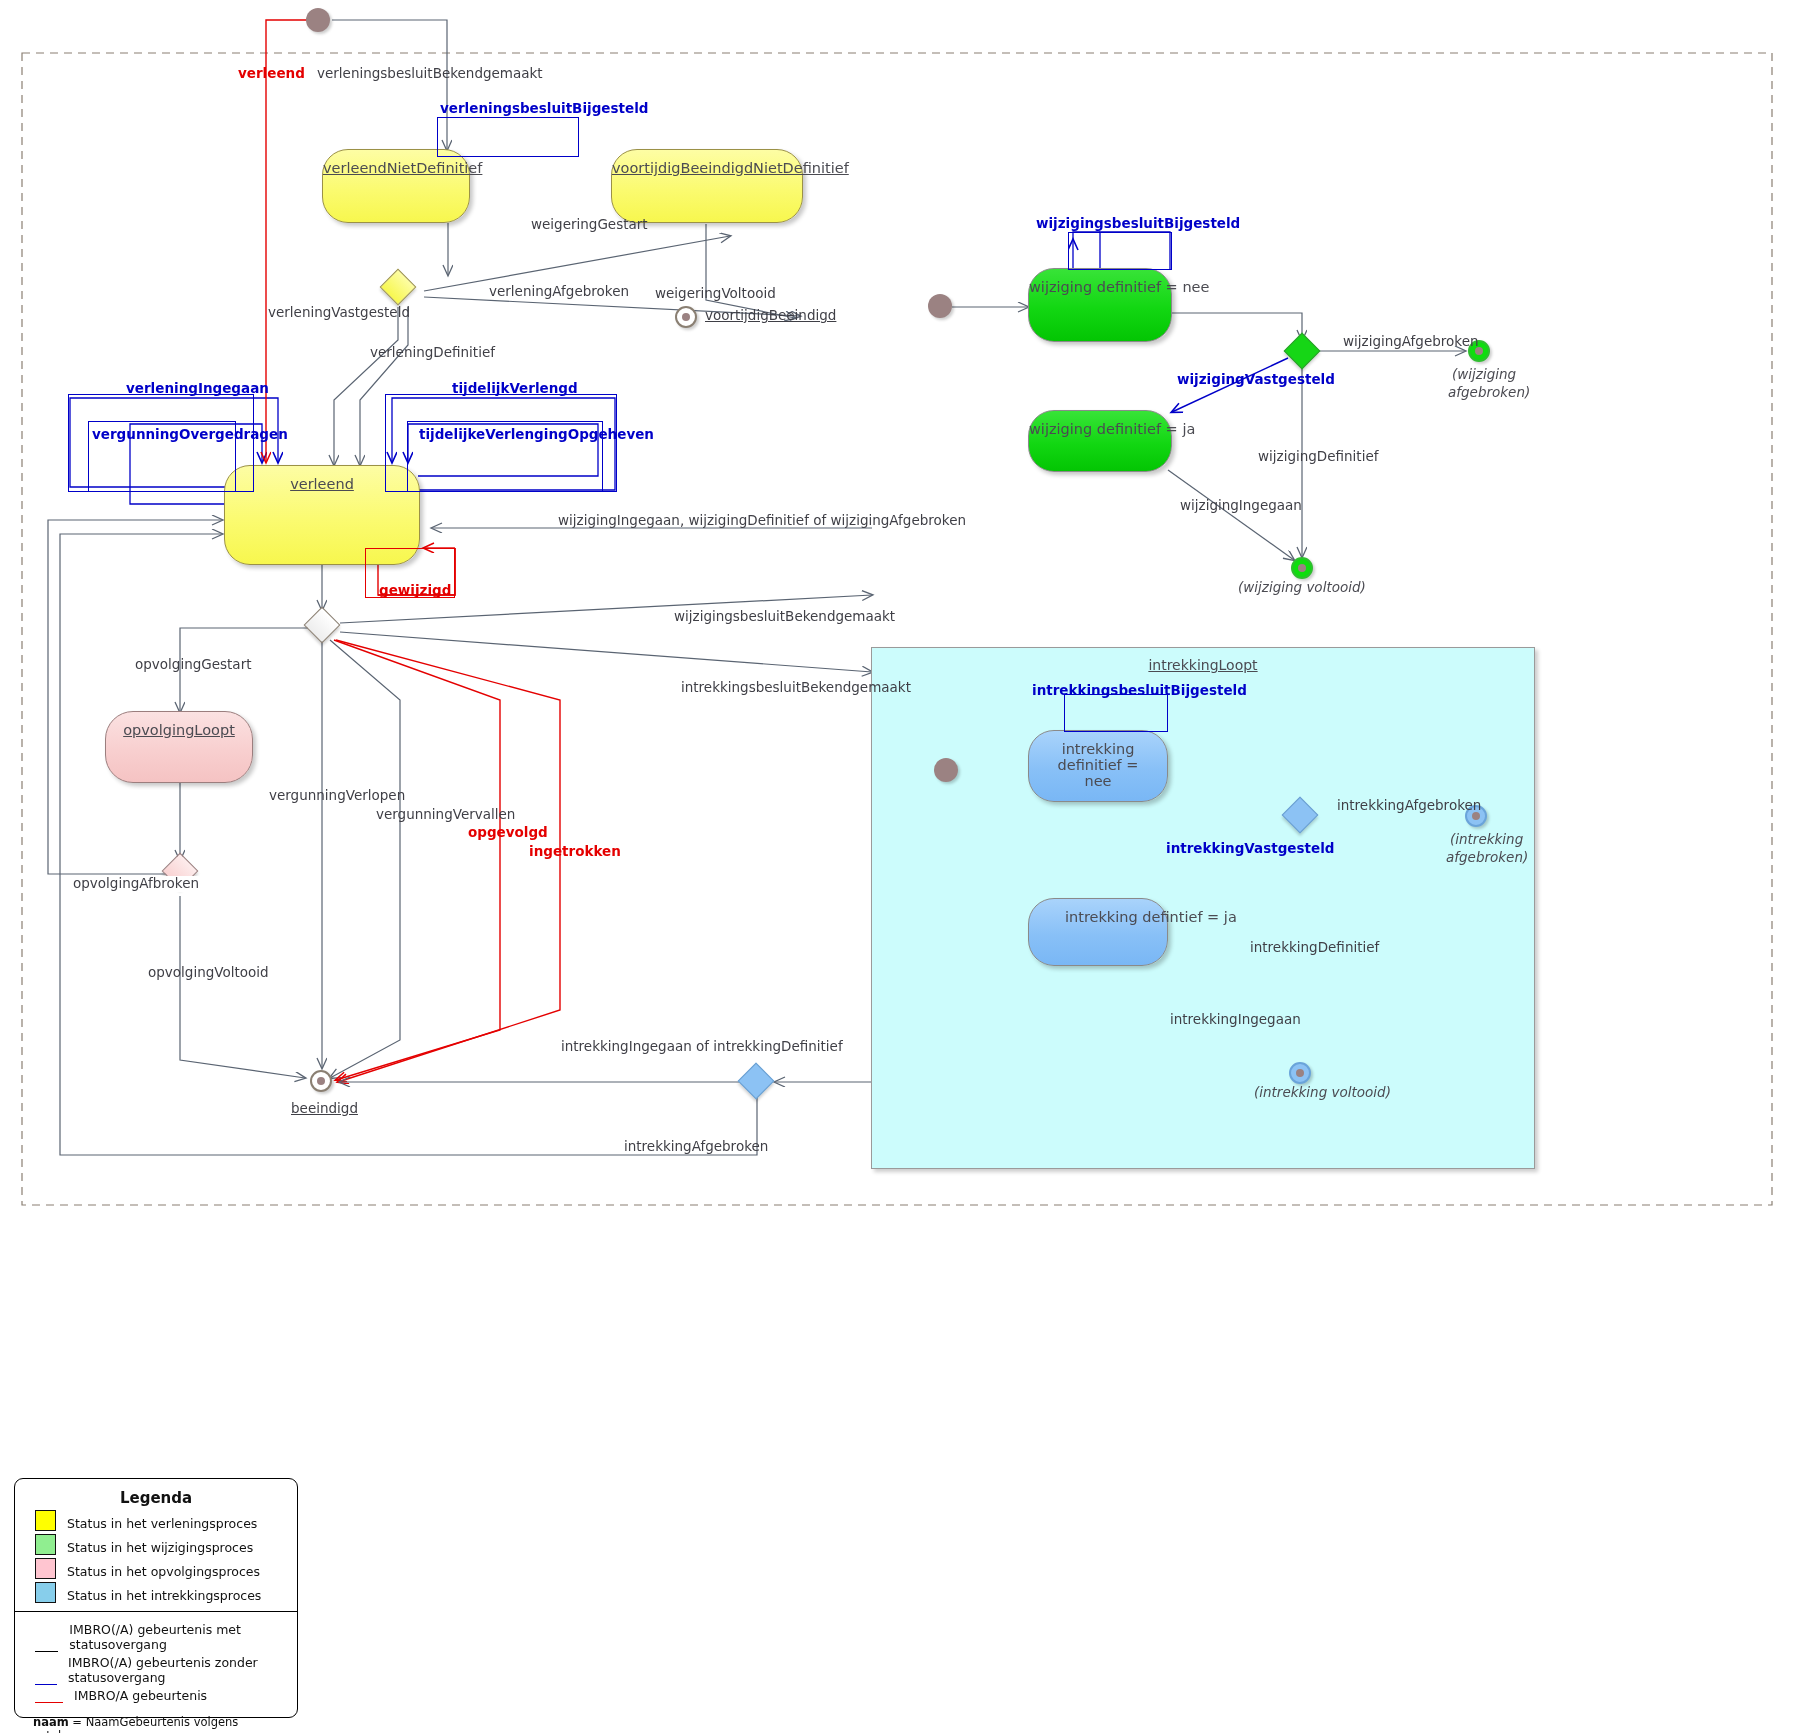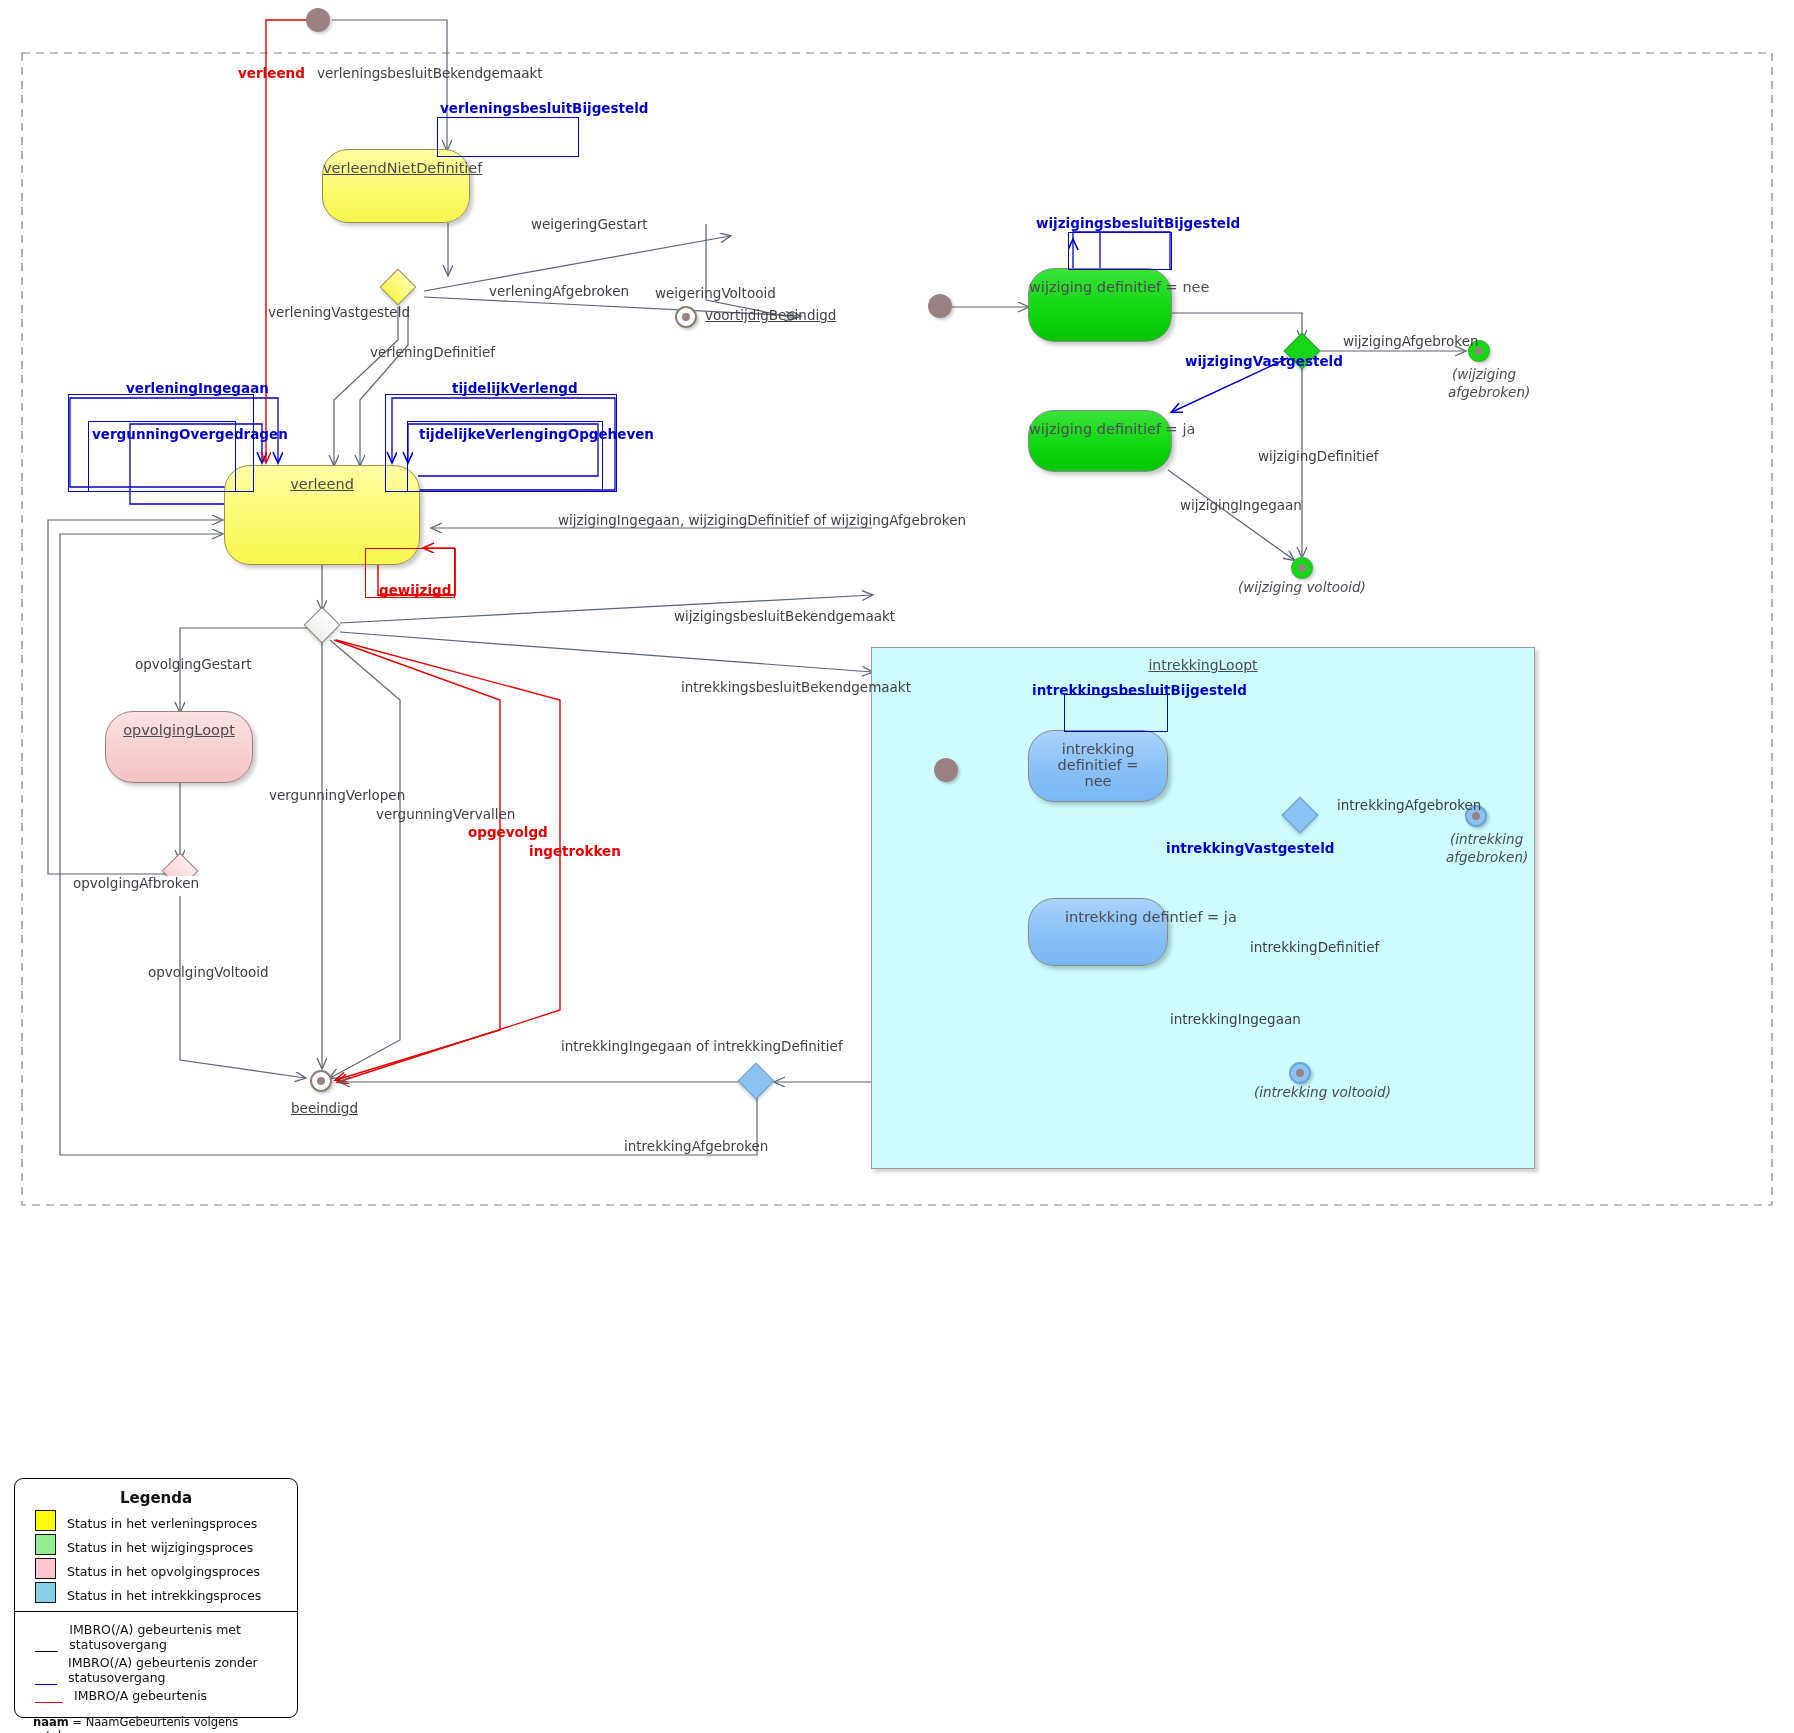--- a/index.html
+++ b/index.html
@@ -167,20 +167,23 @@
       <path d="M1168,965 L1292,1062" marker-end="url(#ah)"></path>
     </g>
   </svg>
 
   <div class="startnode" style="left:306px;top:8px;"></div>
 
   <div class="state yellow" style="left:322px;top:149px;width:148px;height:74px;">
     <span class="nm ul">verleendNietDefinitief</span>
   </div>
 
+  <div class="state yellow" style="left:611px;top:149px;width:192px;height:74px;">
+    <span class="nm ul">voortijdigBeeindigdNietDefinitief</span>
+  </div>
 
   <div class="diamond yel" style="left:385px;top:274px;"></div>
 
   <div class="endnode" style="left:675px;top:306px;">
       <i></i>
     </div>
 
   <div class="state yellow" style="left:224px;top:465px;width:196px;height:100px;">
     <span class="nm ul">verleend</span>
   </div>
@@ -263,21 +266,21 @@
   <div class="lab" style="left:148px;top:965px;">opvolgingVoltooid</div>
   <div class="lab" style="left:269px;top:788px;">vergunningVerlopen</div>
   <div class="lab" style="left:376px;top:807px;">vergunningVervallen</div>
   <div class="lab red" style="left:468px;top:825px;">opgevolgd</div>
   <div class="lab red" style="left:529px;top:844px;">ingetrokken</div>
   <div class="lab" style="left:291px;top:1101px;text-decoration:underline;">beeindigd</div>
   <div class="lab" style="left:561px;top:1039px;">intrekkingIngegaan of intrekkingDefinitief</div>
   <div class="lab" style="left:624px;top:1139px;">intrekkingAfgebroken</div>
 
   <div class="lab blue" style="left:1036px;top:216px;">wijzigingsbesluitBijgesteld</div>
-  <div class="lab blue" style="left:1177px;top:354px;margin-left:8px;">wijzigingVastgesteld</div>
+  <div class="lab blue" style="left:1177px;top:372px;">wijzigingVastgesteld</div>
   <div class="lab" style="left:1343px;top:334px;">wijzigingAfgebroken</div>
   <div class="lab" style="left:1258px;top:449px;">wijzigingDefinitief</div>
   <div class="lab" style="left:1180px;top:498px;">wijzigingIngegaan</div>
   <div class="lab ital" style="left:1452px;top:367px;width:58px;">(wijziging</div>
   <div class="lab ital" style="left:1448px;top:385px;width:70px;">afgebroken)</div>
   <div class="lab ital" style="left:1238px;top:580px;">(wijziging voltooid)</div>
 
   <div class="lab blue" style="left:1032px;top:683px;">intrekkingsbesluitBijgesteld</div>
   <div class="lab blue" style="left:1166px;top:841px;">intrekkingVastgesteld</div>
   <div class="lab" style="left:1337px;top:798px;">intrekkingAfgebroken</div>

